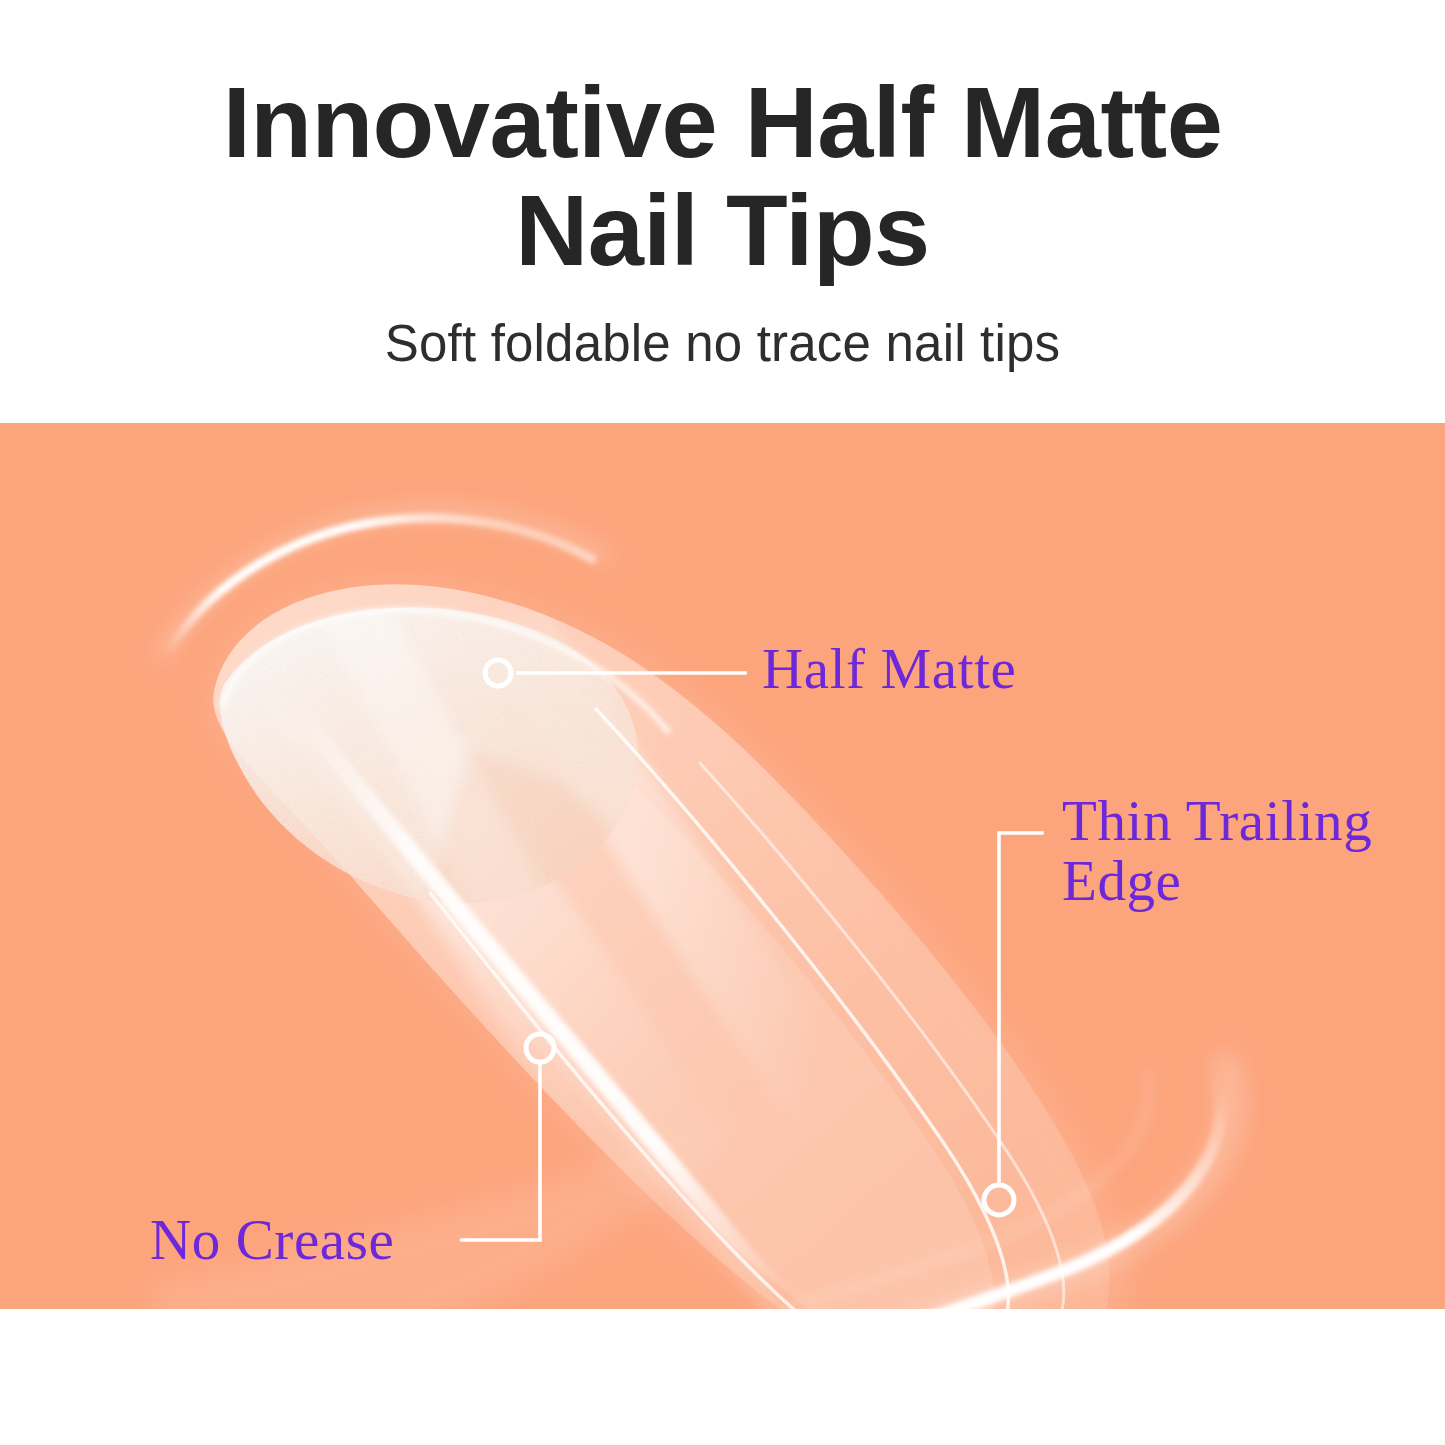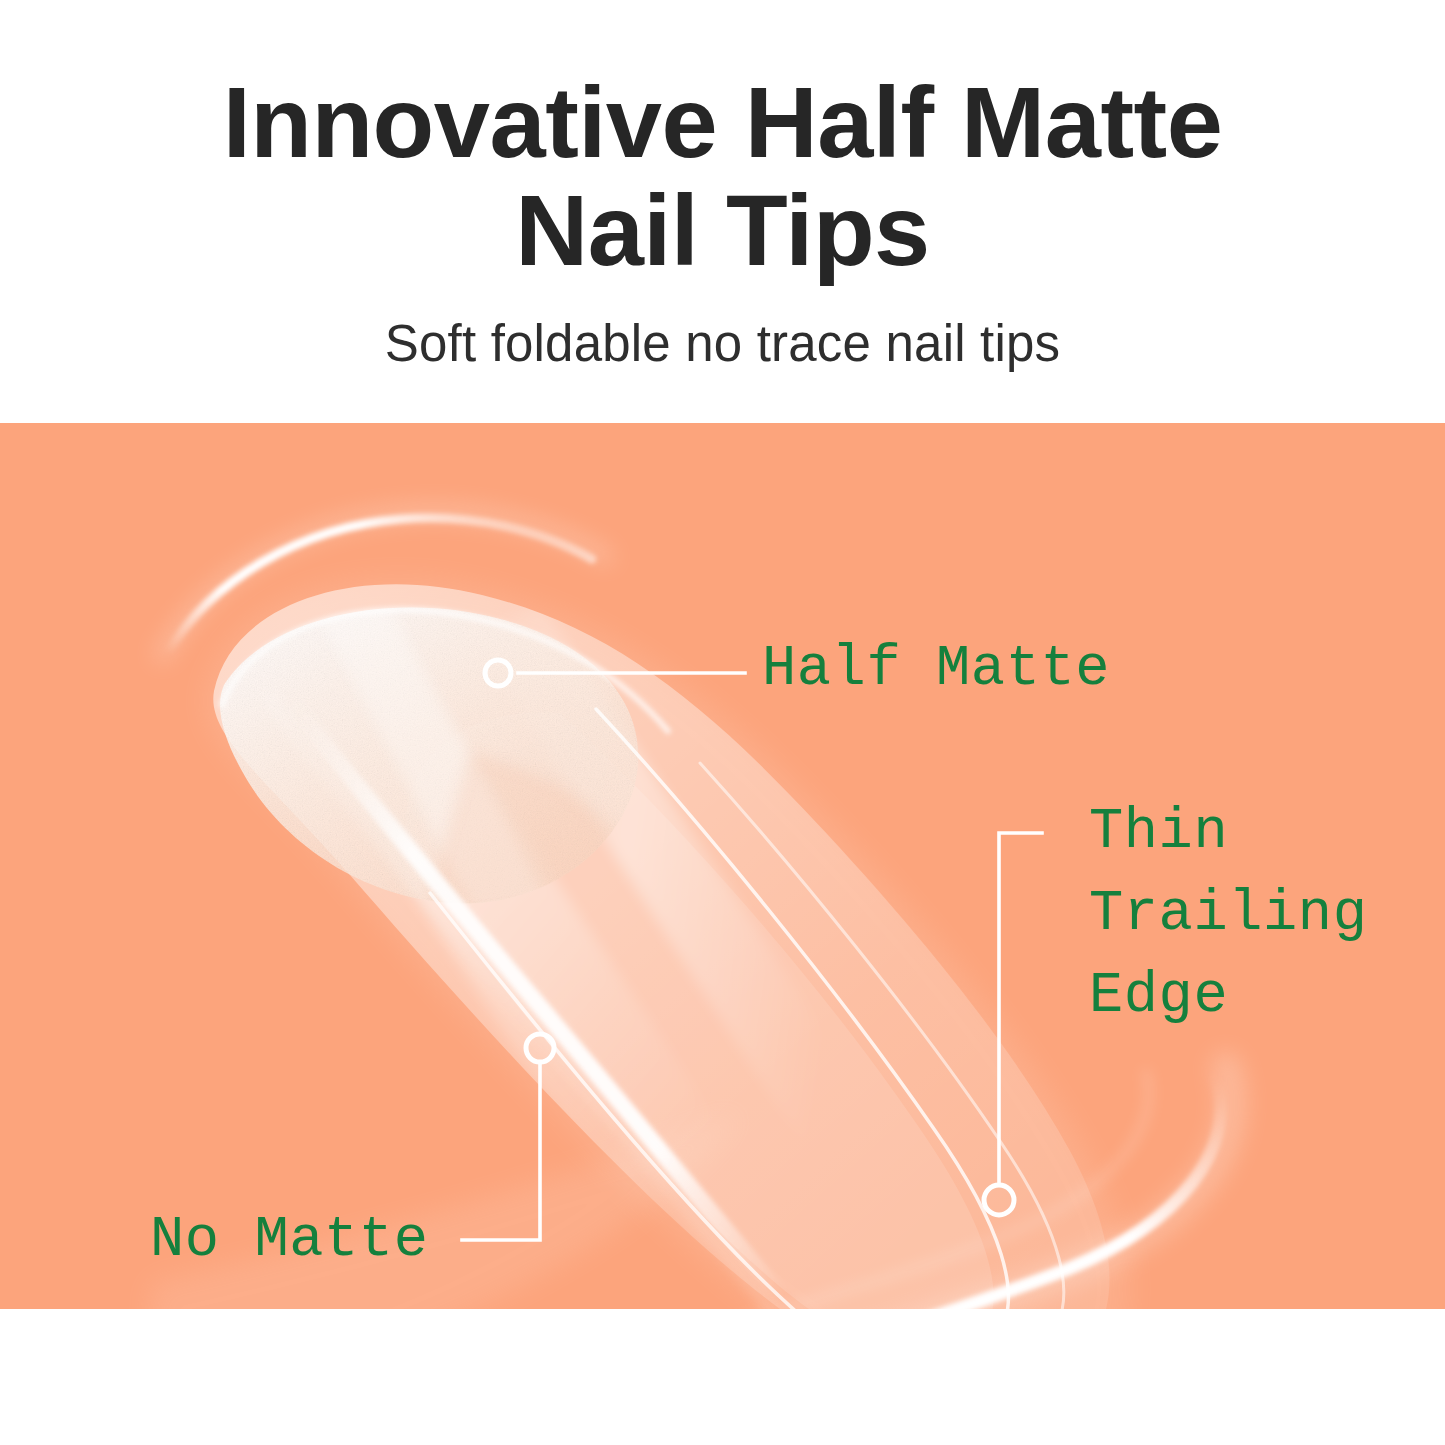--- a/index.html
+++ b/index.html
@@ -81,41 +81,40 @@
     left: 0;
     top: 0;
     width: 1445px;
     height: 1022px;
     display: block;
   }
 
   
   .callout {
     position: absolute;
-    font-family: Liberation Mono, monospace;
+    font-family: Liberation Serif, serif;
     font-weight: 300;
-    color: #15803d;
+    color: #6d28d9;
     letter-spacing: 0.6px;
     white-space: pre-line;
     pointer-events: auto;
   }
 
   .callout-half-matte {
     left: 762px;
     top: 213px;
     font-size: 57px;
     line-height: 66px;
   }
 
   .callout-thin-edge {
     left: 1062px;
     top: 368px;
     font-size: 57px;
-    line-height: 82px;
-    margin-left: 27px;
+    line-height: 60px;
   }
 
   .callout-no-crease {
     left: 150px;
     top: 784px;
     font-size: 57px;
     line-height: 66px;
   }
 </style>
 </head>
@@ -334,16 +333,16 @@
         <circle cx="999" cy="777" r="15"></circle>
         <circle cx="540" cy="625" r="14"></circle>
       </g>
     </svg>
 
     <div class="callout callout-half-matte">Half Matte</div>
 
     <div class="callout callout-thin-edge">Thin Trailing
 Edge</div>
 
-    <div class="callout callout-no-crease">No Matte</div>
+    <div class="callout callout-no-crease">No Crease</div>
   </div>
 
 </div>
 
 </body></html>

